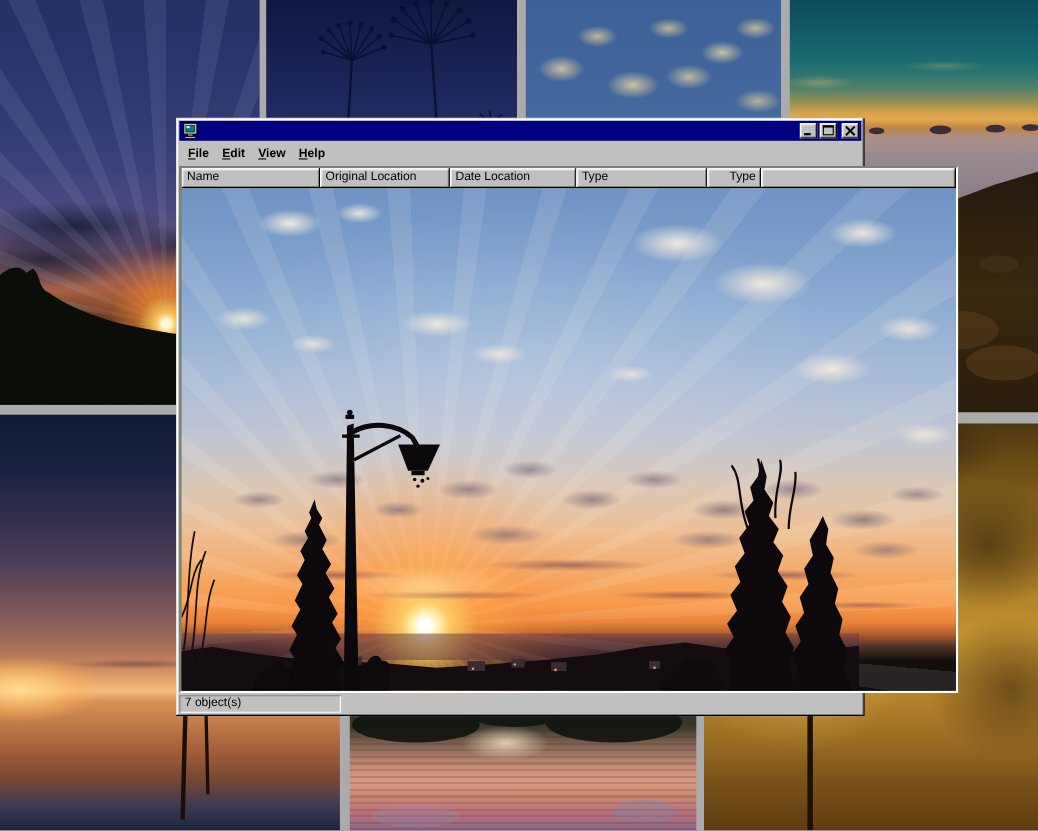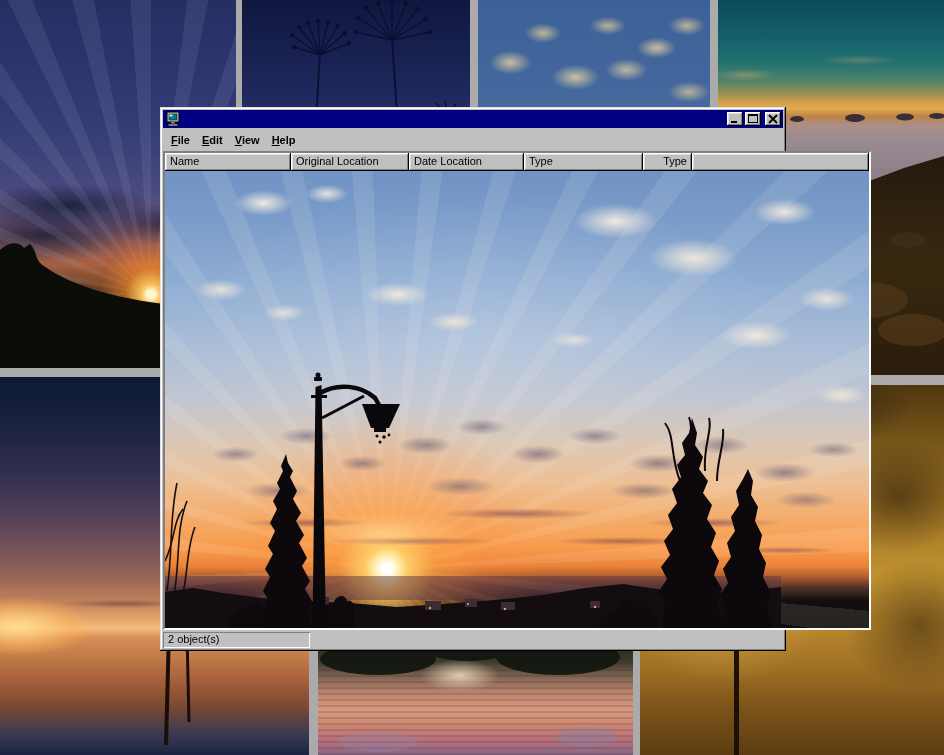--- a/index.html
+++ b/index.html
@@ -364,16 +364,16 @@
           </g>
           <path d="M497,457 L500,430 L494,420 L502,408 L496,396 L505,384 L499,370 L508,358 L503,344 L512,332 L507,318 L516,306 L512,294 L520,284 L517,272 L524,262 L527,247 L532,262 L530,274 L538,286 L534,298 L543,310 L538,322 L547,334 L542,348 L551,362 L546,376 L554,390 L549,404 L557,418 L552,432 L558,457 Z"></path>
           <path d="M556,457 L560,436 L555,424 L563,412 L558,398 L566,386 L562,372 L570,360 L566,346 L574,334 L571,320 L578,308 L583,298 L588,310 L586,324 L593,336 L590,350 L597,364 L594,378 L601,392 L598,406 L605,420 L602,436 L609,457 Z"></path>
           <path d="M434,457 C436,444 444,436 452,440 C454,428 466,424 472,432 C480,426 488,432 486,442 C492,444 494,452 490,457 Z" fill="#0e0a0e"></path>
         </g>
       </svg>
     </div>
   </div>
 
   <div class="abs" id="statusbar">
-    <div class="spanel" id="spanel1">2 object(s)</div>
+    <div class="spanel" id="spanel1">7 object(s)</div>
     <div id="spanel-gap"></div>
   </div>
 </div>
 
 </body></html>

